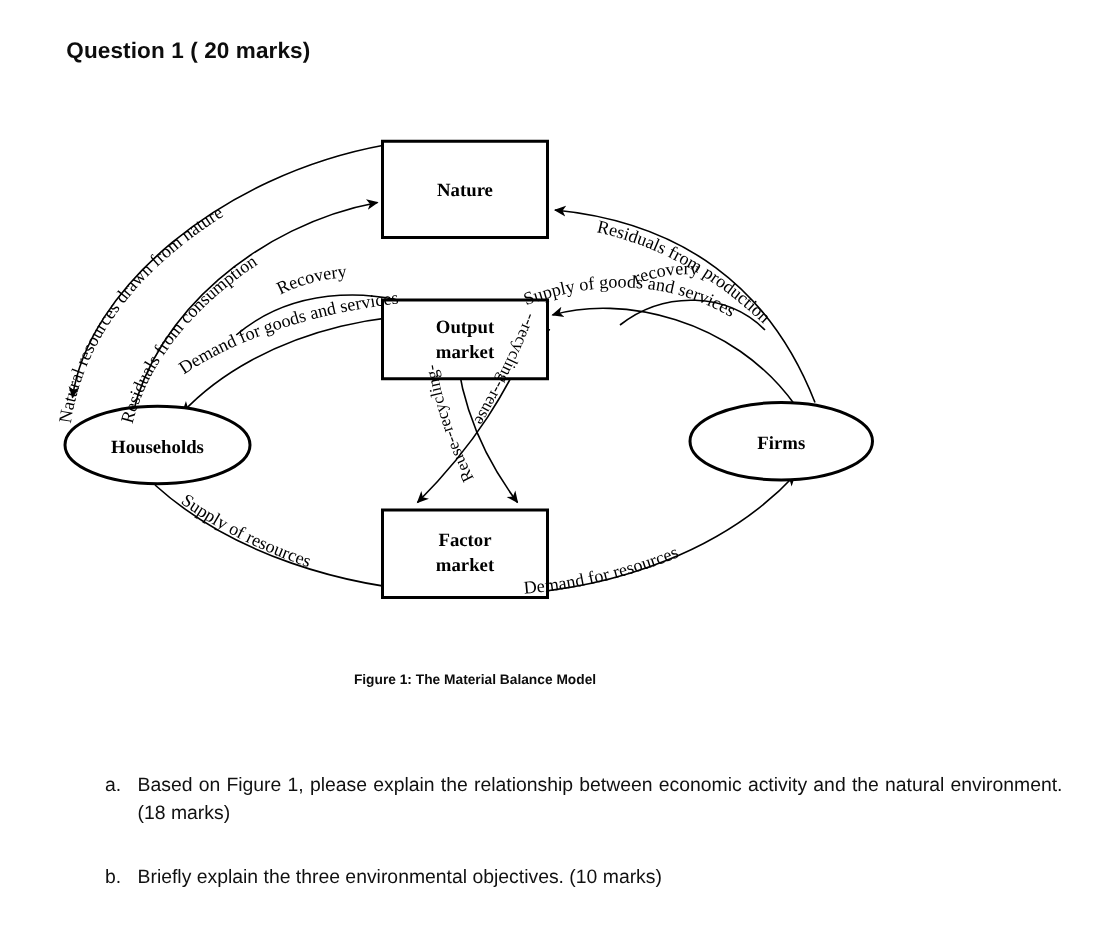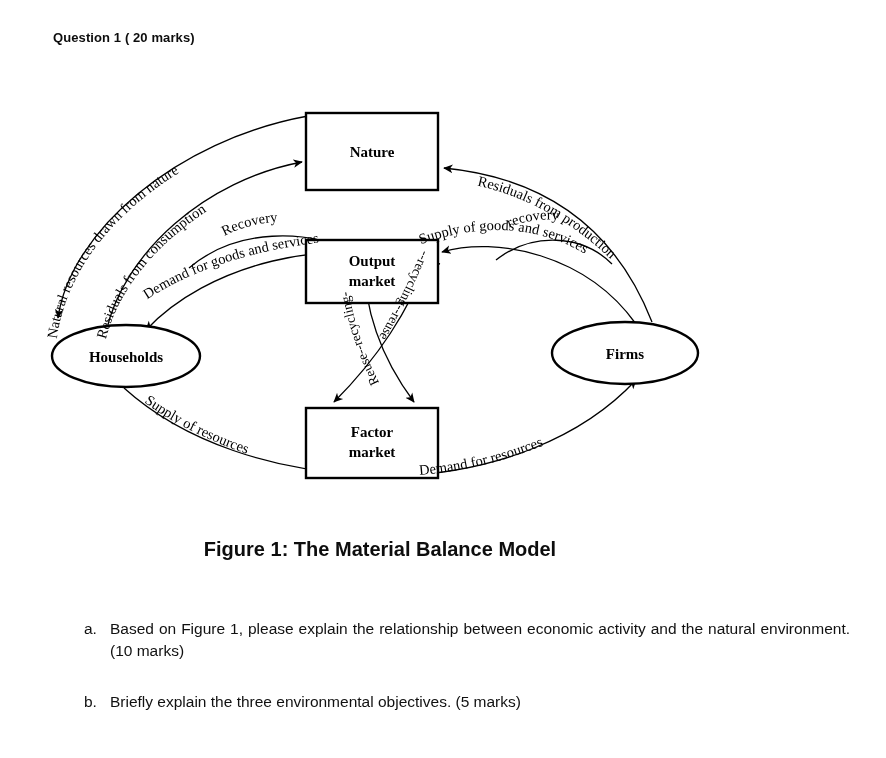--- a/index.html
+++ b/index.html
@@ -18,39 +18,39 @@
   }
   .page {
     position: relative;
     width: 886px;
     height: 758px;
   }
   .question-heading {
     position: absolute;
     left: 53px;
     top: 30px;
-    font-size: 13px;
+    font-size: 18px;
     font-weight: bold;
     letter-spacing: 0.1px;
     color: #0d0d0d;
   }
   .figure-wrap {
     position: absolute;
     left: 26px;
     top: 96px;
     width: 720px;
     height: 400px;
   }
   .figure-caption {
     position: absolute;
     left: 0;
     top: 538px;
     width: 760px;
     text-align: center;
-    font-size: 20px;
+    font-size: 11px;
     font-weight: bold;
     color: #0d0d0d;
   }
   .qlist {
     position: absolute;
     left: 84px;
     top: 618px;
     width: 766px;
   }
   .qitem {
@@ -212,21 +212,21 @@
       </text>
 
     </svg>
   </div>
 
   <div class="figure-caption">Figure 1: The Material Balance Model</div>
 
   <div class="qlist">
     <div class="qitem">
       <div class="qmark">a.</div>
-      <div class="qtext">Based on Figure 1, please explain the relationship between economic activity and the natural environment. (10 marks)</div>
+      <div class="qtext">Based on Figure 1, please explain the relationship between economic activity and the natural environment. (18 marks)</div>
     </div>
     <div class="qitem">
       <div class="qmark">b.</div>
-      <div class="qtext nojustify">Briefly explain the three environmental objectives. (5 marks)</div>
+      <div class="qtext nojustify">Briefly explain the three environmental objectives. (10 marks)</div>
     </div>
   </div>
 
 </div>
 
 </body></html>

